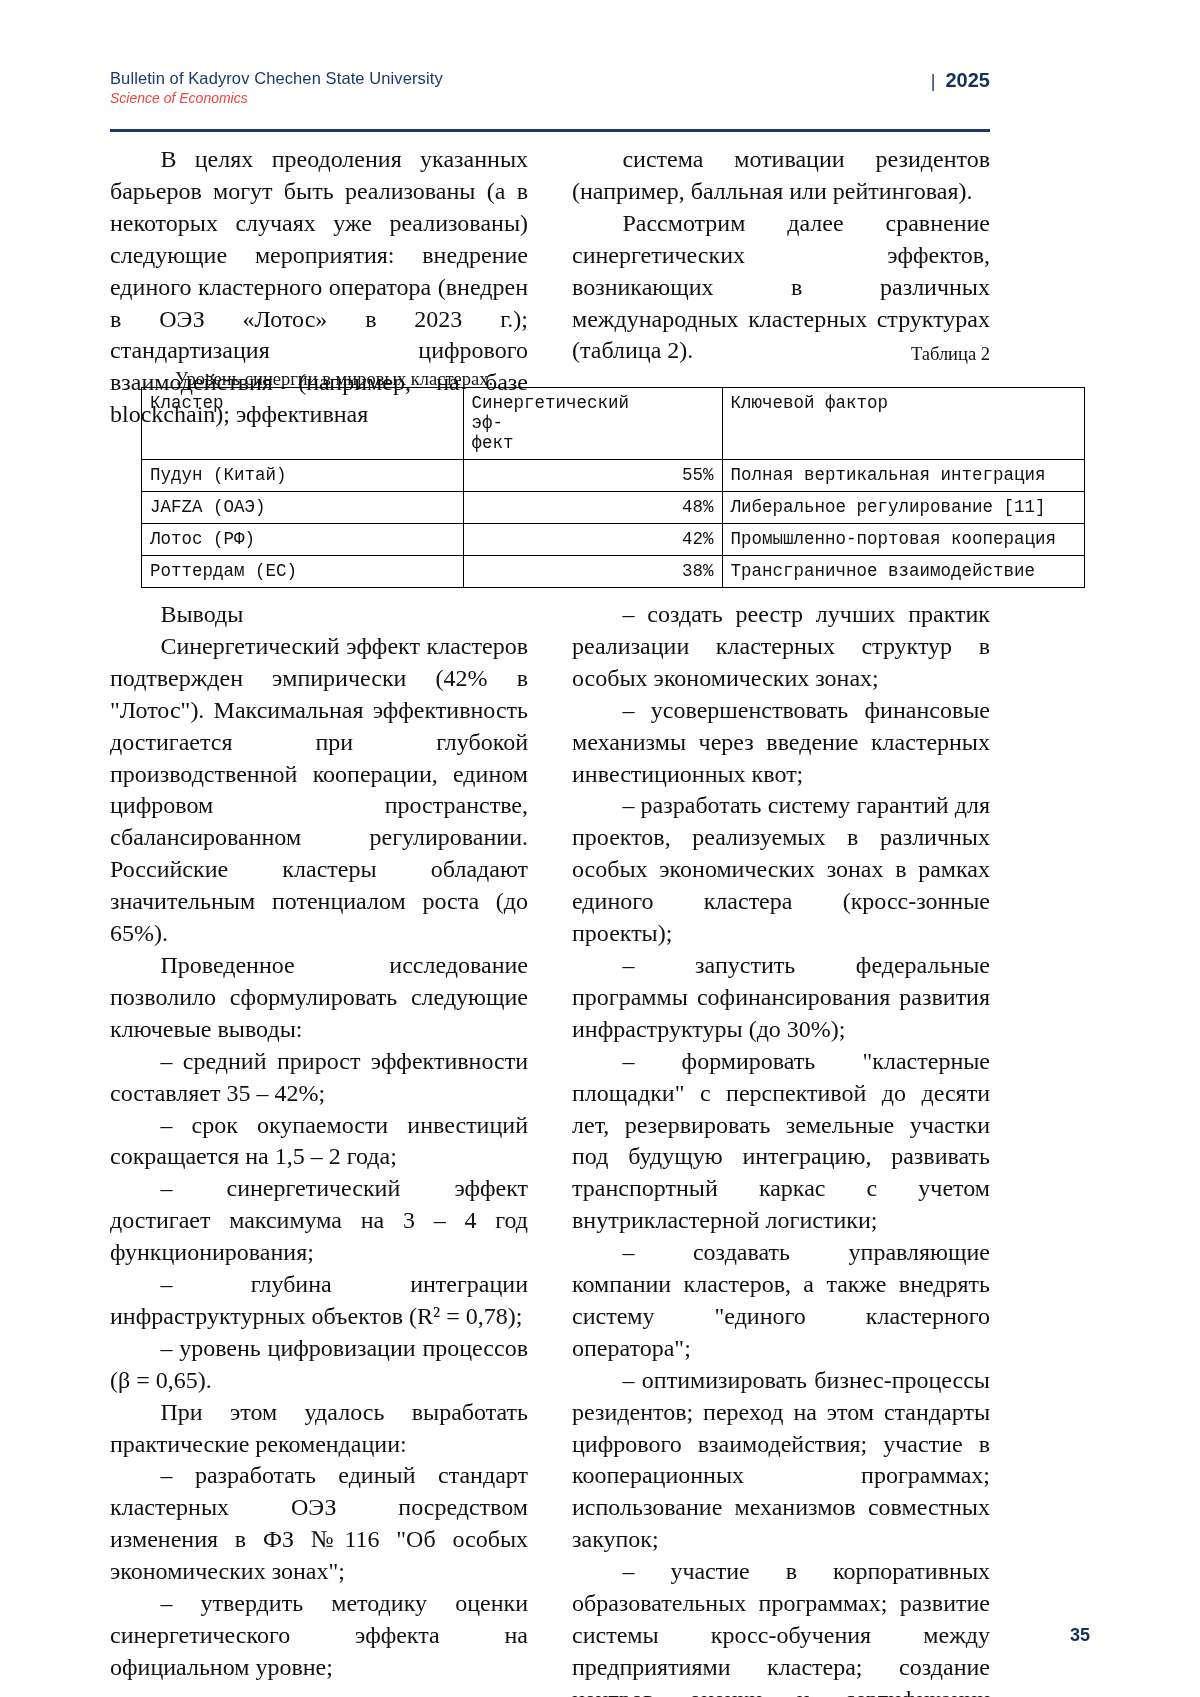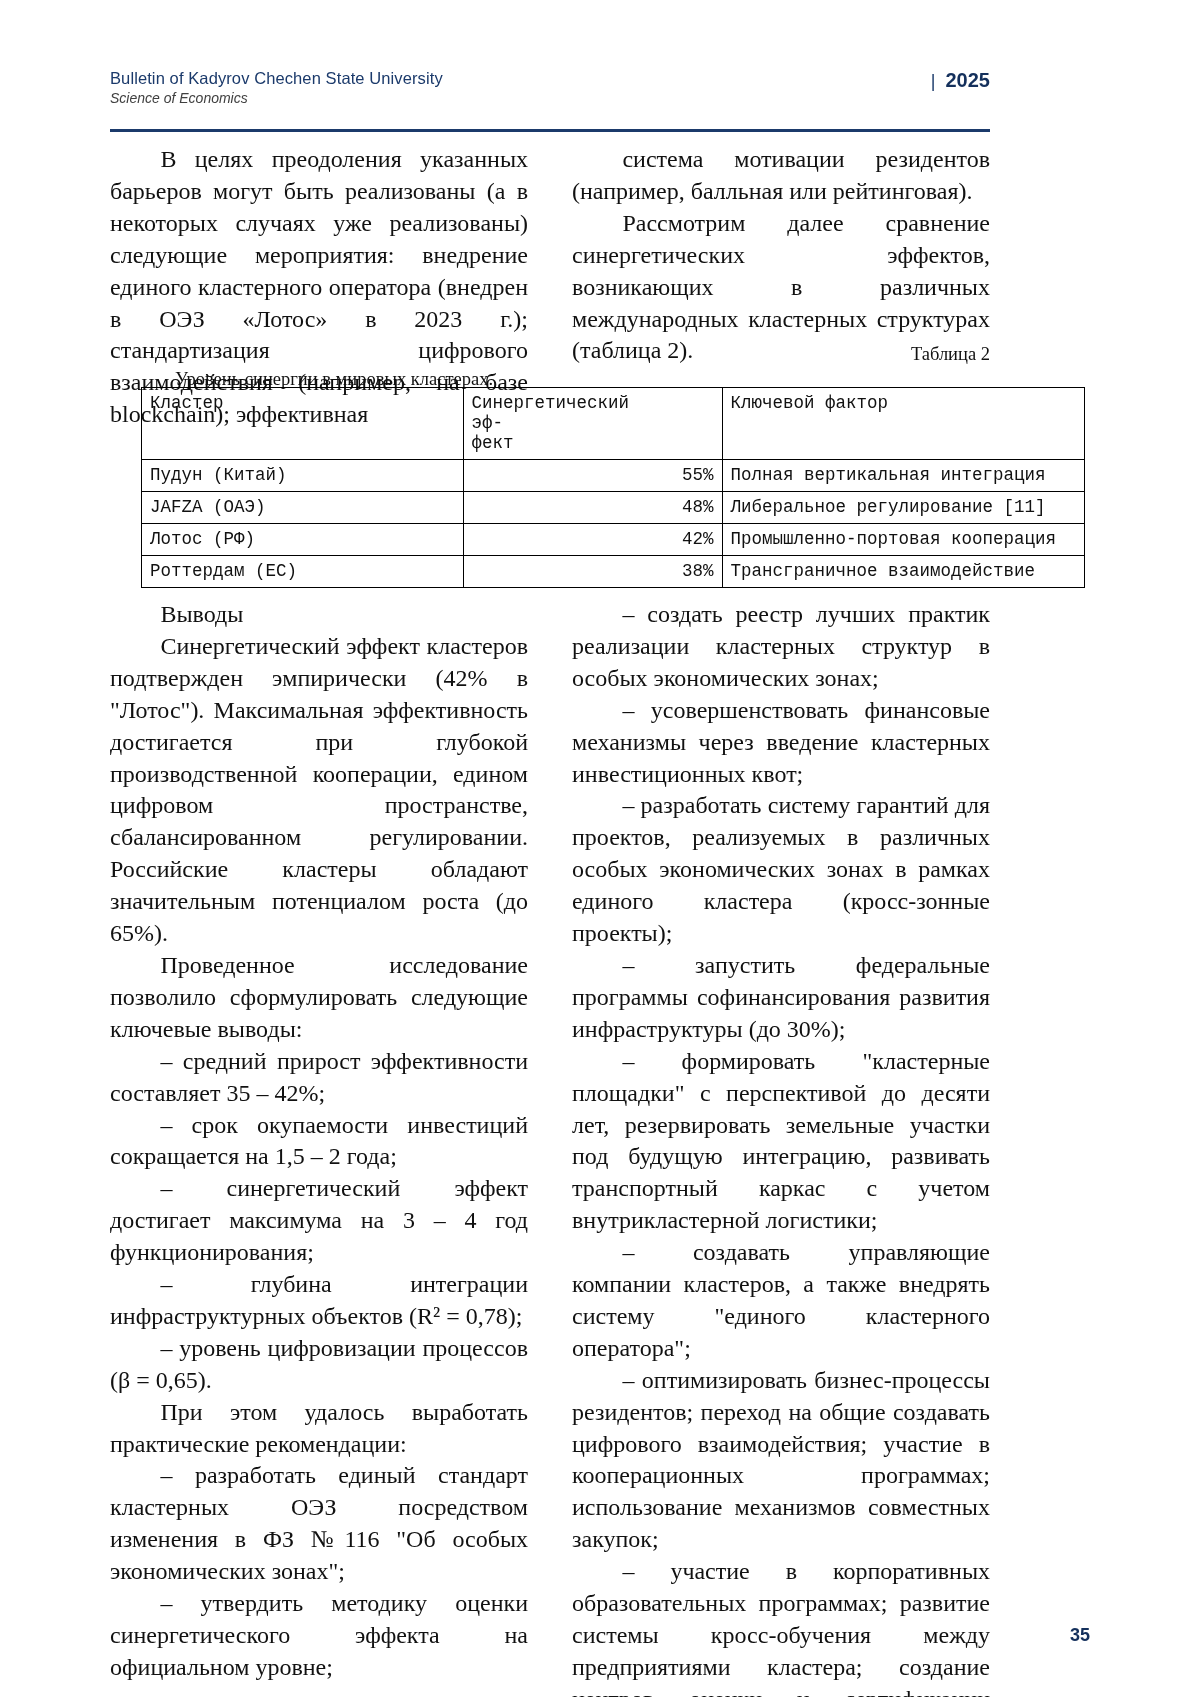--- a/index.html
+++ b/index.html
@@ -35,21 +35,21 @@
   .journal-title {
     font-family: "Liberation Sans", sans-serif;
     font-size: 16.5px;
     color: #1b3a6b;
     letter-spacing: 0.1px;
   }
   .journal-sub {
     font-family: "Liberation Sans", sans-serif;
     font-style: italic;
     font-size: 14px;
-    color: #404040;
+    color: #ef4444;
   }
   .header-right {
     display: flex;
     align-items: baseline;
     gap: 10px;
     font-family: "Liberation Sans", sans-serif;
   }
   .header-bar {
     color: #1b3a6b;
     font-size: 18px;
@@ -233,21 +233,21 @@
       <p class="tx dash">– разработать единый стандарт кластерных ОЭЗ посредством изменения в ФЗ №116 "Об особых экономических зонах";</p>
       <p class="tx dash">– утвердить методику оценки синергетического эффекта на официальном уровне;</p>
     </div>
     <div class="col">
       <p class="tx dash">– создать реестр лучших практик реализации кластерных структур в особых экономических зонах;</p>
       <p class="tx dash">– усовершенствовать финансовые механизмы через введение кластерных инвестиционных квот;</p>
       <p class="tx dash">– разработать систему гарантий для проектов, реализуемых в различных особых экономических зонах в рамках единого кластера (кросс-зонные проекты);</p>
       <p class="tx dash">– запустить федеральные программы софинансирования развития инфраструктуры (до 30%);</p>
       <p class="tx dash">– формировать "кластерные площадки" с перспективой до десяти лет, резервировать земельные участки под будущую интеграцию, развивать транспортный каркас с учетом внутрикластерной логистики;</p>
       <p class="tx dash">– создавать управляющие компании кластеров, а также внедрять систему "единого кластерного оператора";</p>
-      <p class="tx dash">– оптимизировать бизнес-процессы резидентов; переход на общие создавать цифрового взаимодействия; участие в кооперационных программах; использование механизмов совместных закупок;</p>
+      <p class="tx dash">– оптимизировать бизнес-процессы резидентов; переход на этом стандарты цифрового взаимодействия; участие в кооперационных программах; использование механизмов совместных закупок;</p>
       <p class="tx dash">– участие в корпоративных образовательных программах; развитие системы кросс-обучения между предприятиями кластера; создание центров оценки и сертификации компетенций.</p>
       <p class="tx">Заключительные положения</p>
     </div>
   </div>
 
   <div class="page-number">35</div>
 
 </div>
 
 </body></html>

